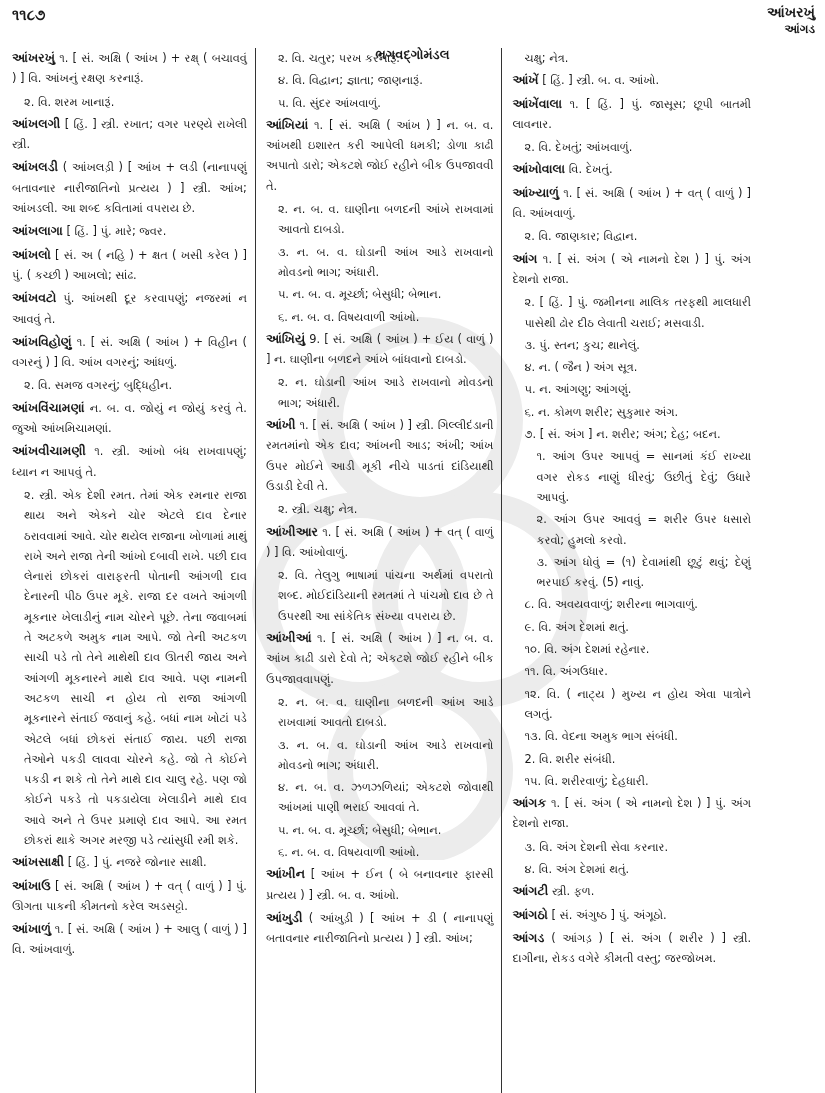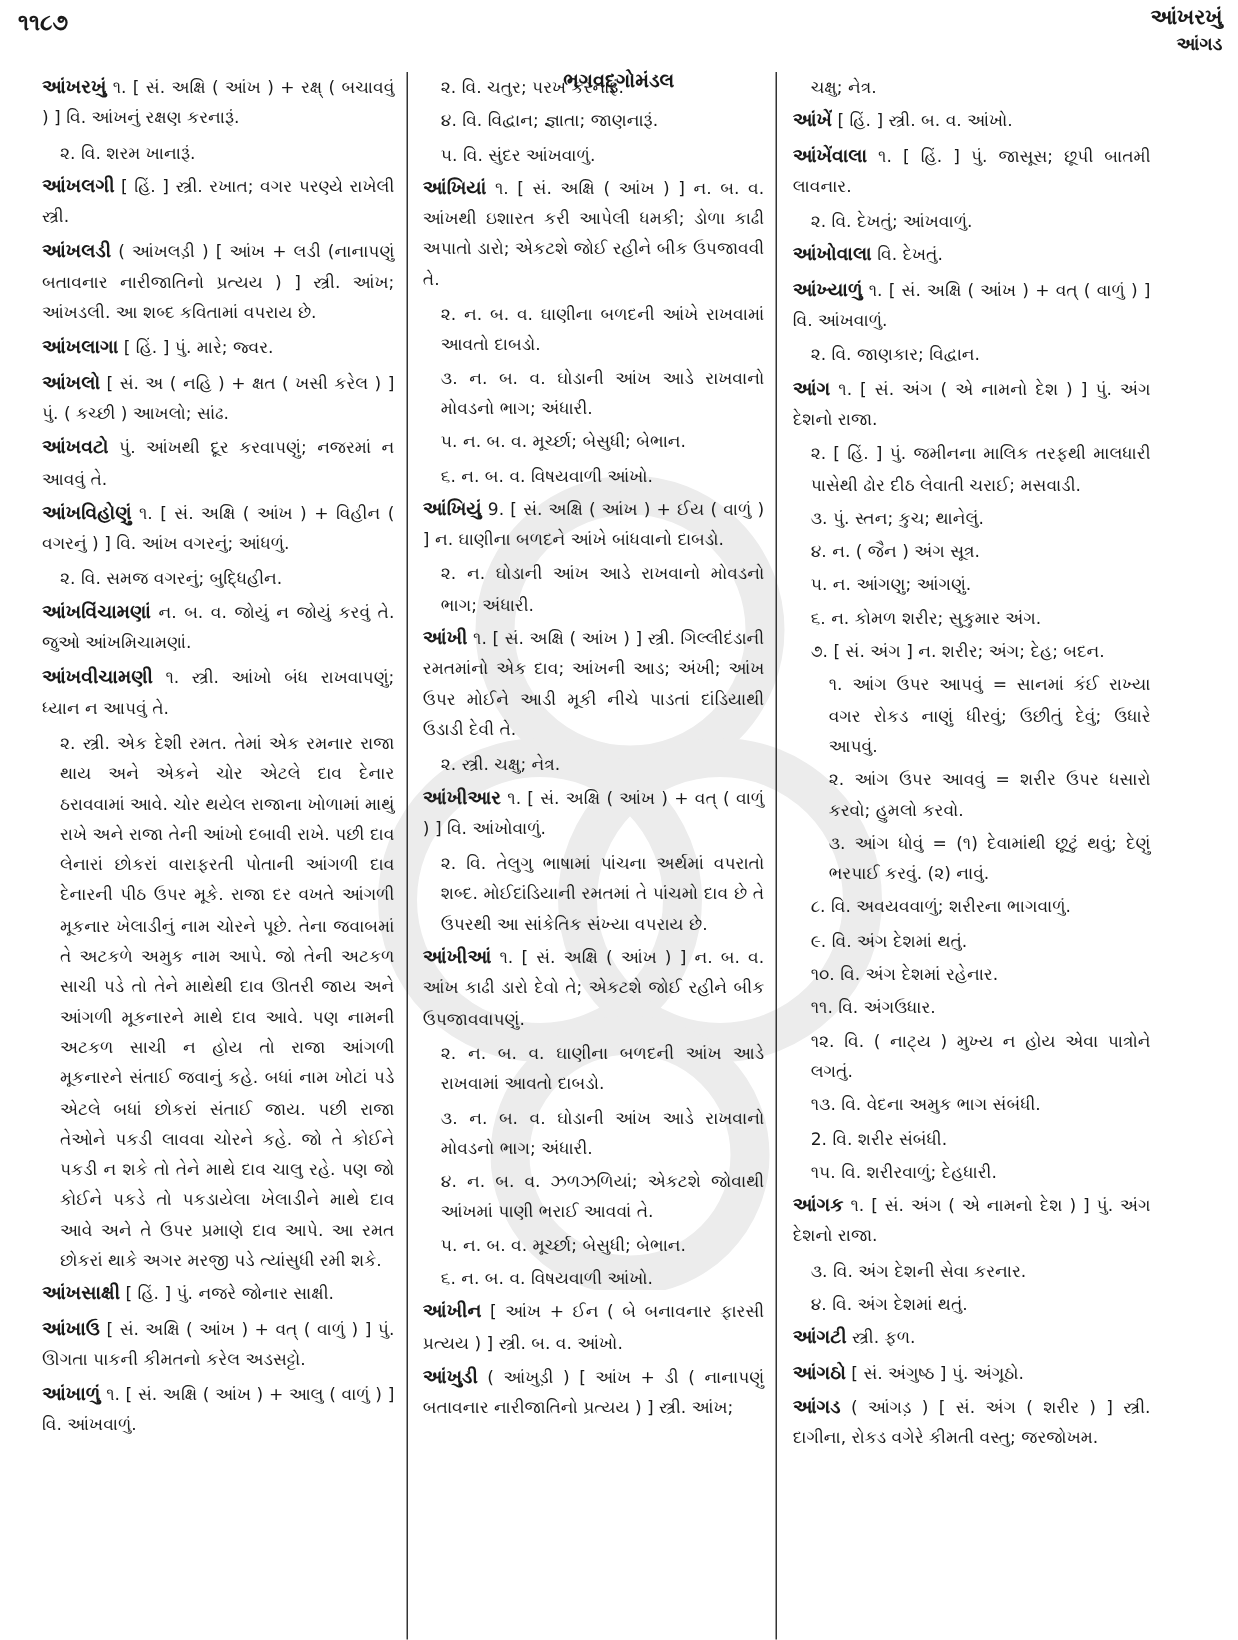--- a/index.html
+++ b/index.html
@@ -12,21 +12,21 @@
     pointer-events: none; z-index: 0;
   }
   .header {
     position: absolute; left: 0; top: 0; width: 825px; height: 44px; z-index: 1; text-decoration: underline;
   }
   .page-num { position: absolute; left: 12px; top: 6px; font-size: 15px; font-weight: bold; }
   .running-title { position: absolute; left: 0; width: 825px; top: 6px; text-align: center; font-size: 13px; font-weight: bold; margin-top: 41px; }
   .guide-first { position: absolute; right: 10px; top: 4px; font-size: 14px; font-weight: bold; }
   .guide-last { position: absolute; right: 10px; top: 22px; font-size: 12px; font-weight: bold; }
   .columns {
-    position: absolute; left: 16px; top: 48px; width: 759px; height: 1045px; z-index: 1;
+    position: absolute; left: 0; top: 48px; width: 759px; height: 1045px; z-index: 1;
     display: flex;
   }
   .col {
     box-sizing: border-box; padding: 0 8px 0 12px; overflow: hidden;
     font-size: 11.4px; line-height: 20.3px; text-align: justify;
   }
   .col-1 { width: 278px; border-right: 1.5px solid #333; }
   .col-2 { width: 268px; border-right: 1.5px solid #333; padding-left: 10px; }
   .col-3 { width: 279px; padding-left: 10px; }
   .entry { margin: 0 0 3px 0; }
@@ -107,21 +107,21 @@
       <div class="sense">૨. વિ. જાણકાર; વિદ્વાન.</div>
       <div class="entry"><span class="hw">આંગ</span><span class="def"> ૧. [ સં. અંગ ( એ નામનો દેશ ) ] પું. અંગ દેશનો રાજા.</span></div>
       <div class="sense">૨. [ હિં. ] પું. જમીનના માલિક તરફથી માલધારી પાસેથી ઢોર દીઠ લેવાતી ચરાઈ; મસવાડી.</div>
       <div class="sense">૩. પું. સ્તન; કુચ; થાનેલું.</div>
       <div class="sense">૪. ન. ( જૈન ) અંગ સૂત્ર.</div>
       <div class="sense">૫. ન. આંગણુ; આંગણું.</div>
       <div class="sense">૬. ન. કોમળ શરીર; સુકુમાર અંગ.</div>
       <div class="sense">૭. [ સં. અંગ ] ન. શરીર; અંગ; દેહ; બદન.</div>
       <div class="sub">૧. આંગ ઉપર આપવું = સાનમાં કંઈ રાખ્યા વગર રોકડ નાણું ધીરવું; ઉછીતું દેવું; ઉધારે આપવું.</div>
       <div class="sub">૨. આંગ ઉપર આવવું = શરીર ઉપર ધસારો કરવો; હુમલો કરવો.</div>
-      <div class="sub">૩. આંગ ધોવું = (૧) દેવામાંથી છૂટું થવું; દેણું ભરપાઈ કરવું. (૨) નાવું.</div>
+      <div class="sub">૩. આંગ ધોવું = (૧) દેવામાંથી છૂટું થવું; દેણું ભરપાઈ કરવું. (5) નાવું.</div>
       <div class="sense">૮. વિ. અવયવવાળું; શરીરના ભાગવાળું.</div>
       <div class="sense">૯. વિ. અંગ દેશમાં થતું.</div>
       <div class="sense">૧૦. વિ. અંગ દેશમાં રહેનાર.</div>
       <div class="sense">૧૧. વિ. અંગઉધાર.</div>
       <div class="sense">૧૨. વિ. ( નાટ્ય ) મુખ્ય ન હોય એવા પાત્રોને લગતું.</div>
       <div class="sense">૧૩. વિ. વેદના અમુક ભાગ સંબંધી.</div>
       <div class="sense">2. વિ. શરીર સંબંધી.</div>
       <div class="sense">૧૫. વિ. શરીરવાળું; દેહધારી.</div>
       <div class="entry"><span class="hw">આંગક</span><span class="def"> ૧. [ સં. અંગ ( એ નામનો દેશ ) ] પું. અંગ દેશનો રાજા.</span></div>
       <div class="sense">૩. વિ. અંગ દેશની સેવા કરનાર.</div>

